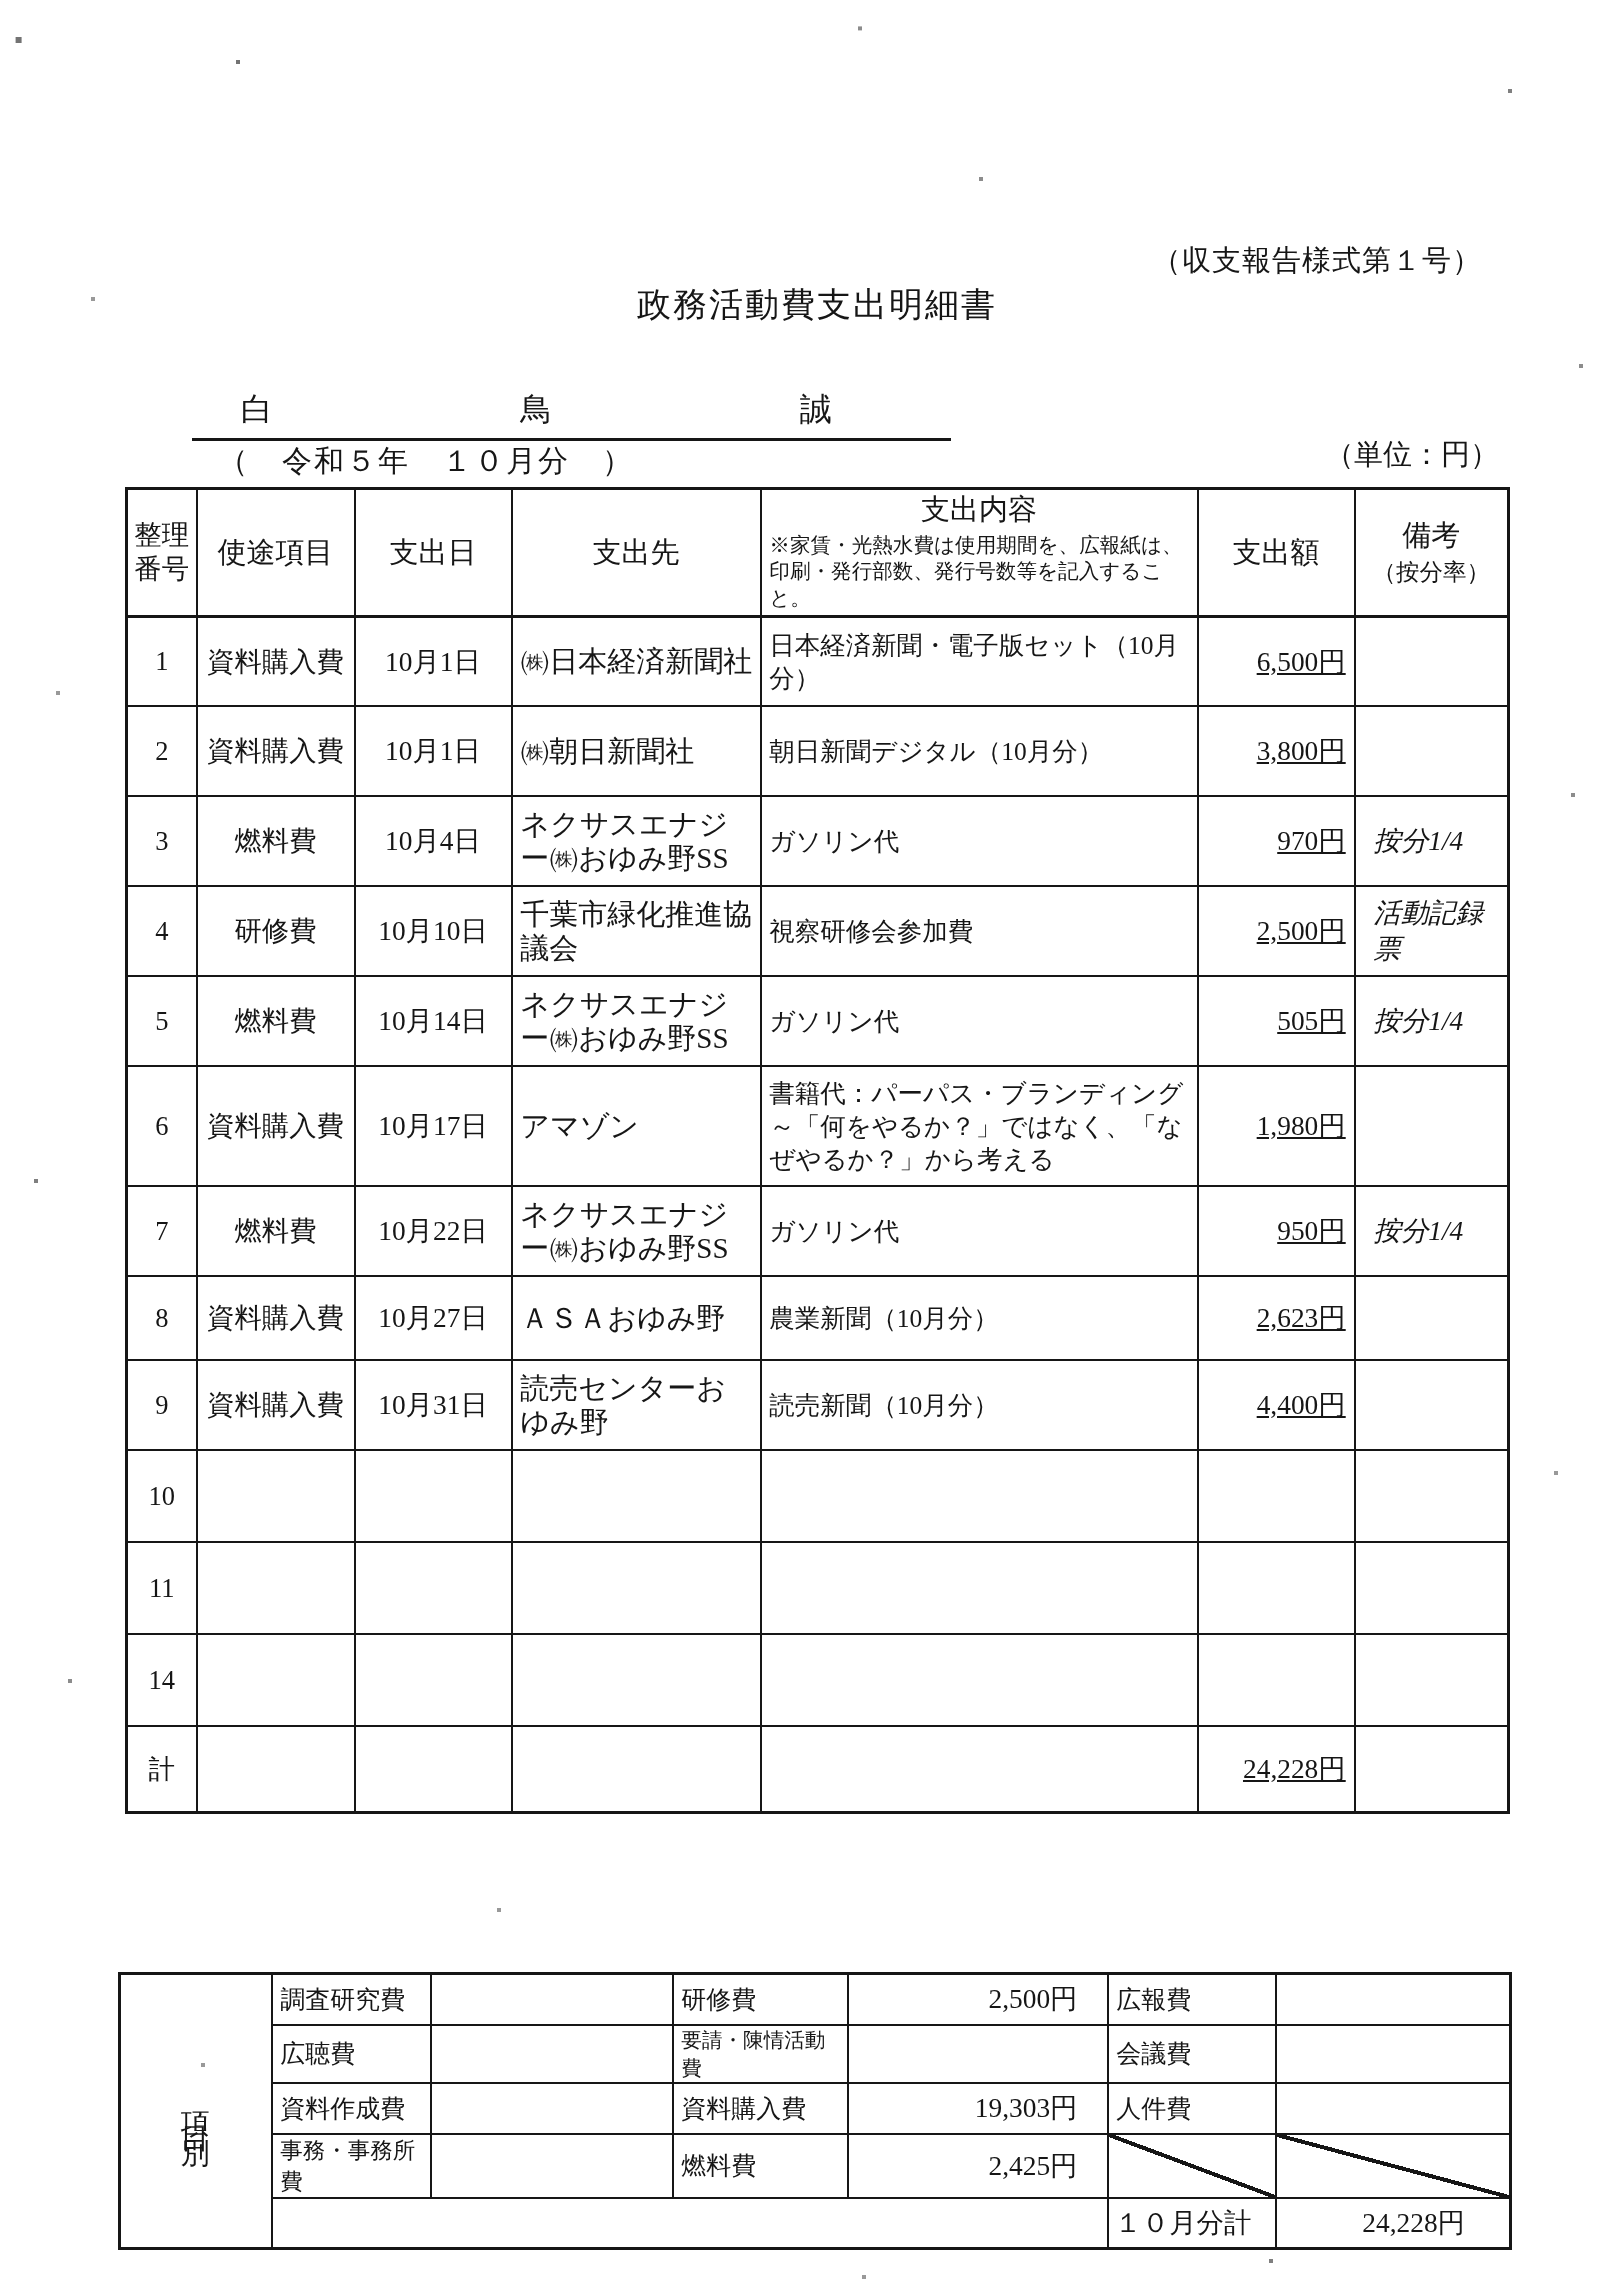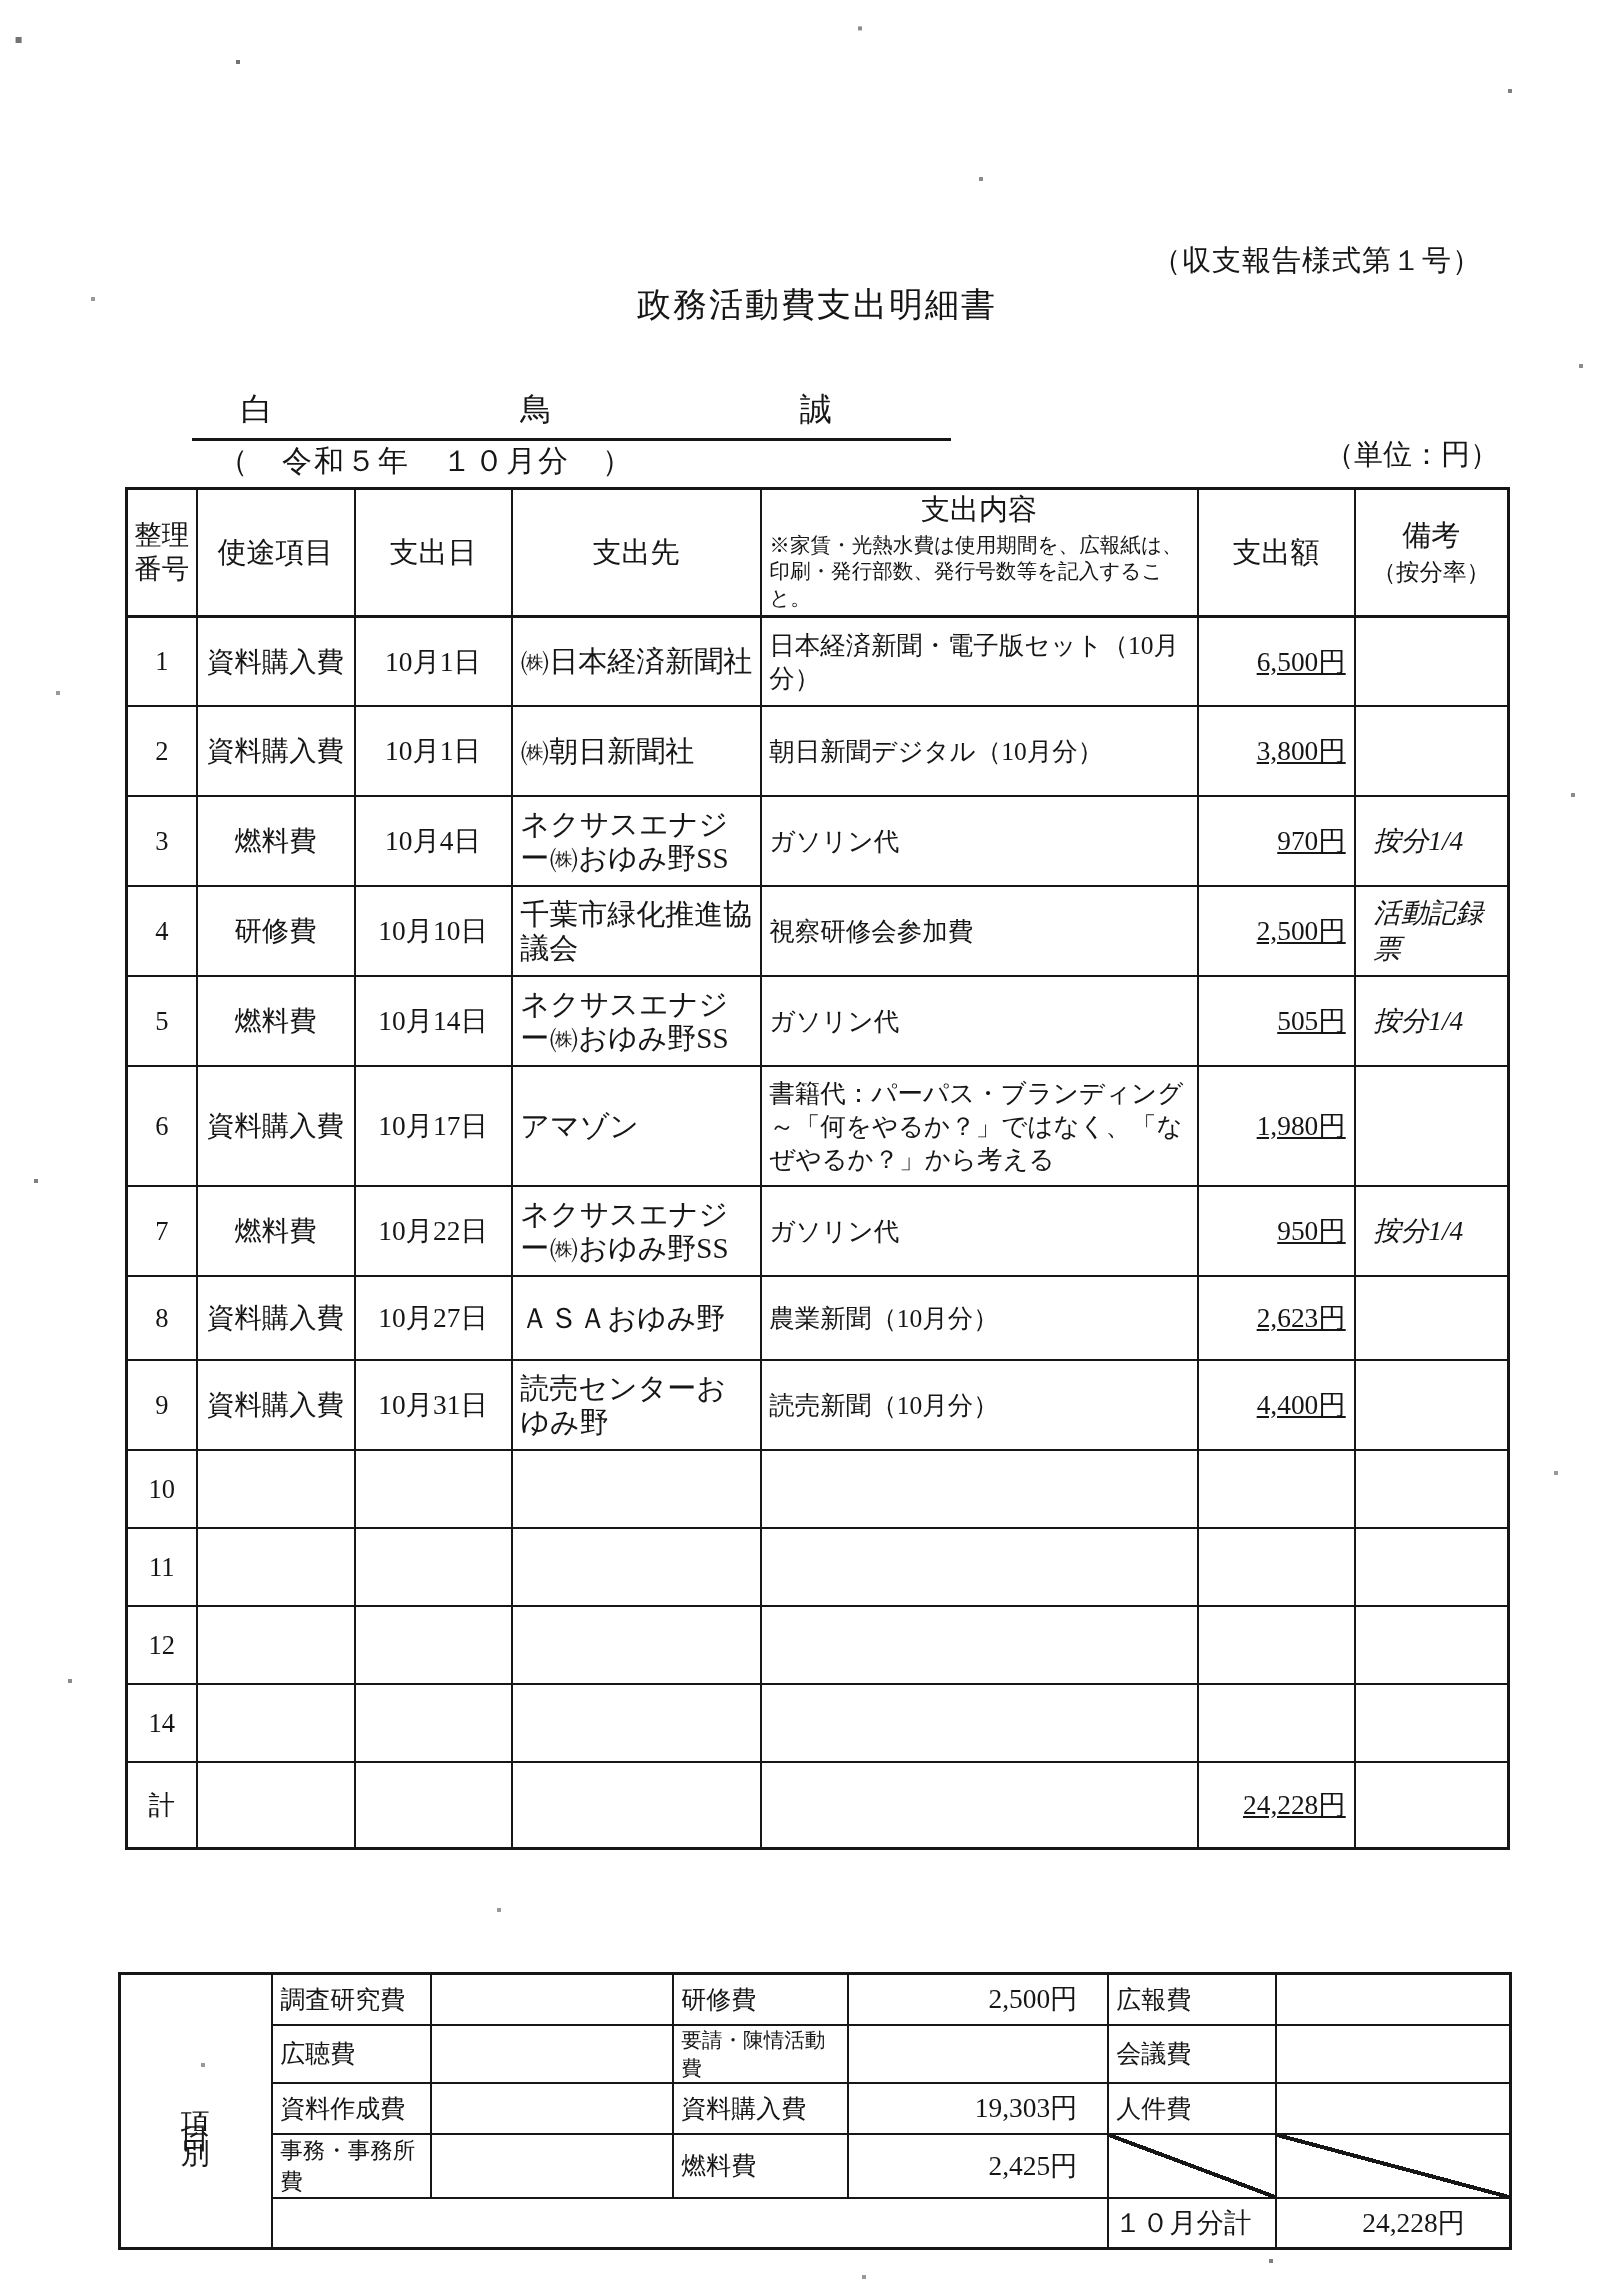--- a/index.html
+++ b/index.html
@@ -50,21 +50,21 @@
   #expense-table {
     position:absolute; left:125px; top:487px; width:1381px;
     border:3.9px solid #161616;
     font-size:27.4px;
   }
   #expense-table .r-head  { height:115px; }
   #expense-table .r-head th { border-bottom-width:3.9px; vertical-align:middle; }
   #expense-table .r-std   { height:90px; }
   #expense-table .r-short { height:84px; }
   #expense-table .r-tall  { height:120px; }
-  #expense-table .r-empty { height:78px; }
+  #expense-table .r-empty { height:92px; }
   #expense-table .r-total { height:86px; }
 
   .h-no, .h-cat, .h-date, .h-payee, .h-amount { text-align:center; font-size:29px; line-height:1.25; }
   .h-no { font-size:27.4px; padding:0 5.9px; }
   .h-content .ct { text-align:center; font-size:29px; margin-bottom:2px; }
   .h-content .cn { text-align:left; font-size:20.6px; line-height:1.28; padding:0 5.9px 3.9px 7.8px; }
   .h-remarks { text-align:center; }
   .h-remarks .rt { font-size:29px; }
   .h-remarks .rs { font-size:23.5px; }
 
@@ -265,29 +265,20 @@
       <tr class="r-empty">
         <td class="c-no">11</td>
         <td class="c-cat"></td>
         <td class="c-date"></td>
         <td class="c-payee"></td>
         <td class="c-content"></td>
         <td class="c-amount"></td>
         <td class="c-remarks"></td>
       </tr>
       <tr class="r-empty">
-        <td class="c-no">12</td>
-        <td class="c-cat"></td>
-        <td class="c-date"></td>
-        <td class="c-payee"></td>
-        <td class="c-content"></td>
-        <td class="c-amount"></td>
-        <td class="c-remarks"></td>
-      </tr>
-      <tr class="r-empty">
         <td class="c-no">14</td>
         <td class="c-cat"></td>
         <td class="c-date"></td>
         <td class="c-payee"></td>
         <td class="c-content"></td>
         <td class="c-amount"></td>
         <td class="c-remarks"></td>
       </tr>
       <tr class="r-total">
         <td class="c-no">計</td>

